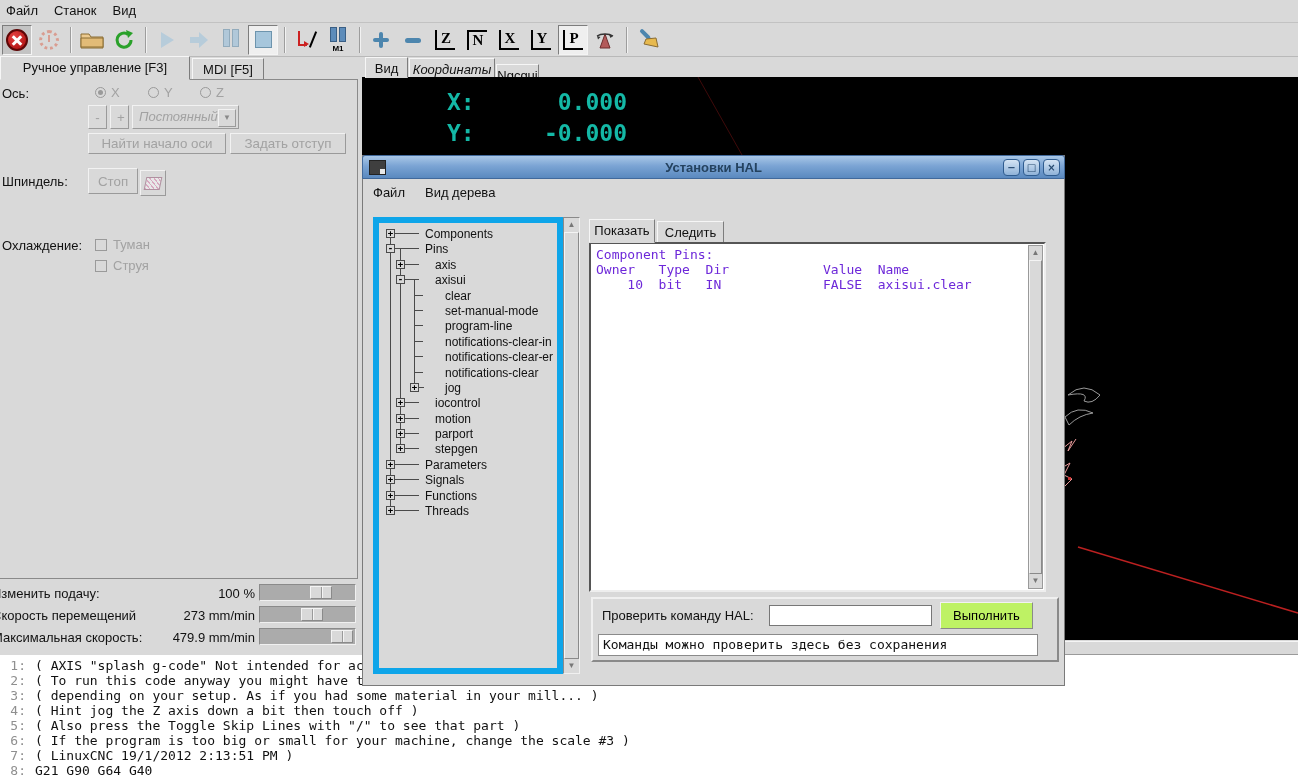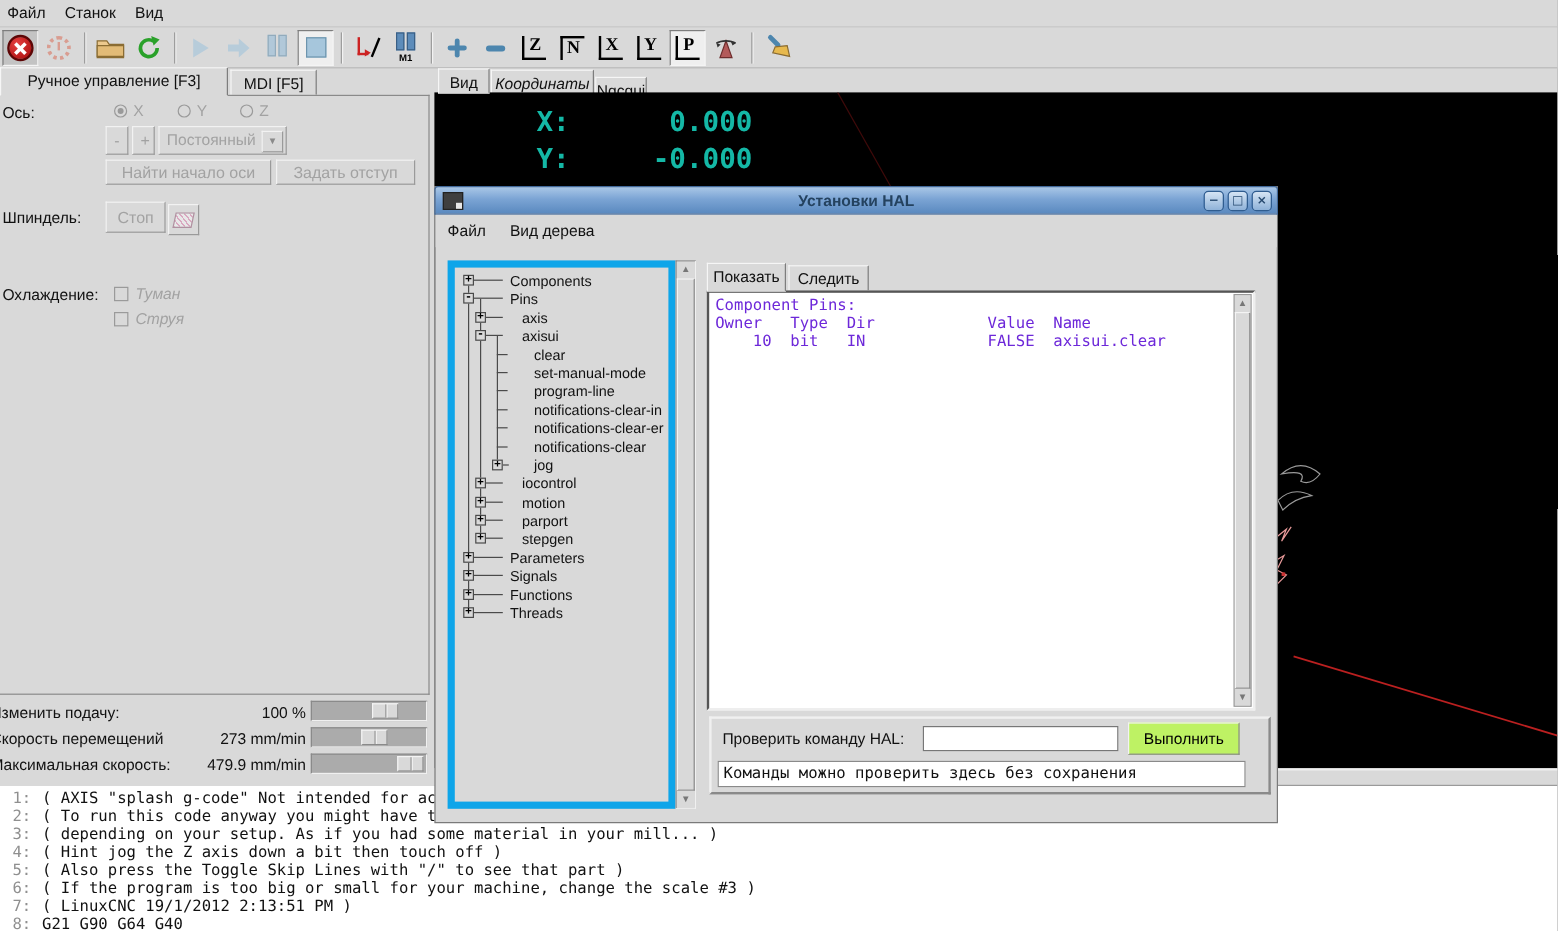--- a/index.html
+++ b/index.html
@@ -50,25 +50,25 @@
   .lframe{position:absolute;left:0;top:79px;width:358px;height:500px;box-sizing:border-box;
           border-top:1px solid #8a8a8a;border-right:1px solid #8a8a8a;border-bottom:1px solid #8a8a8a;background:#d9d9d9;}
   .dis{color:#a2a2a2;}
   .radio{display:inline-flex;align-items:center;gap:5px;}
   .rdot{width:11px;height:11px;border-radius:50%;border:1px solid #9a9a9a;background:#d9d9d9;position:relative;box-sizing:border-box;}
   .rdot.sel::after{content:"";position:absolute;left:2px;top:2px;width:5px;height:5px;border-radius:50%;background:#9a9a9a;}
   .btn{display:inline-block;background:#d9d9d9;border:1px solid;border-color:#f2f2f2 #9a9a9a #9a9a9a #f2f2f2;
        text-align:center;box-sizing:border-box;}
   .btn.disb{color:#a2a2a2;}
   .combo{position:absolute;border:1px solid;border-color:#f2f2f2 #9a9a9a #9a9a9a #f2f2f2;background:#d9d9d9;
-         color:#a2a2a2;padding:3px 6px;box-sizing:border-box;}
+         color:#a2a2a2;padding:3px 6px;box-sizing:border-box;font-style:italic;}
   .combo .carrow{position:absolute;right:2px;top:3px;width:16px;height:16px;border:1px solid;
          border-color:#f2f2f2 #9a9a9a #9a9a9a #f2f2f2;font-size:8px;line-height:15px;text-align:center;color:#8a8a8a;}
   .cbox{width:12px;height:12px;border:1px solid #9a9a9a;background:#d9d9d9;display:inline-block;box-sizing:border-box;}
-  .chkrow{display:flex;align-items:center;gap:6px;position:absolute;font-style:italic;}
+  .chkrow{display:flex;align-items:center;gap:6px;position:absolute;}
   .brakebtn{position:absolute;width:24px;height:24px;border:1px solid;border-color:#f2f2f2 #9a9a9a #9a9a9a #f2f2f2;
             background:#d9d9d9;display:flex;align-items:center;justify-content:center;}
   .brakeicon{width:14px;height:11px;background:repeating-linear-gradient(45deg,#d9a8c0 0 1px,#e8e8e8 1px 3px);
              border:1px solid #b090a0;transform:skewX(-12deg);}
 
   
   .orow{position:absolute;left:0;width:358px;height:20px;}
   .olabel{position:absolute;left:-8px;top:2px;white-space:nowrap;}
   .oval{position:absolute;left:130px;width:125px;top:2px;text-align:right;white-space:nowrap;}
   .oslider{position:absolute;left:259px;top:0;width:97px;height:17px;background:#ababab;

